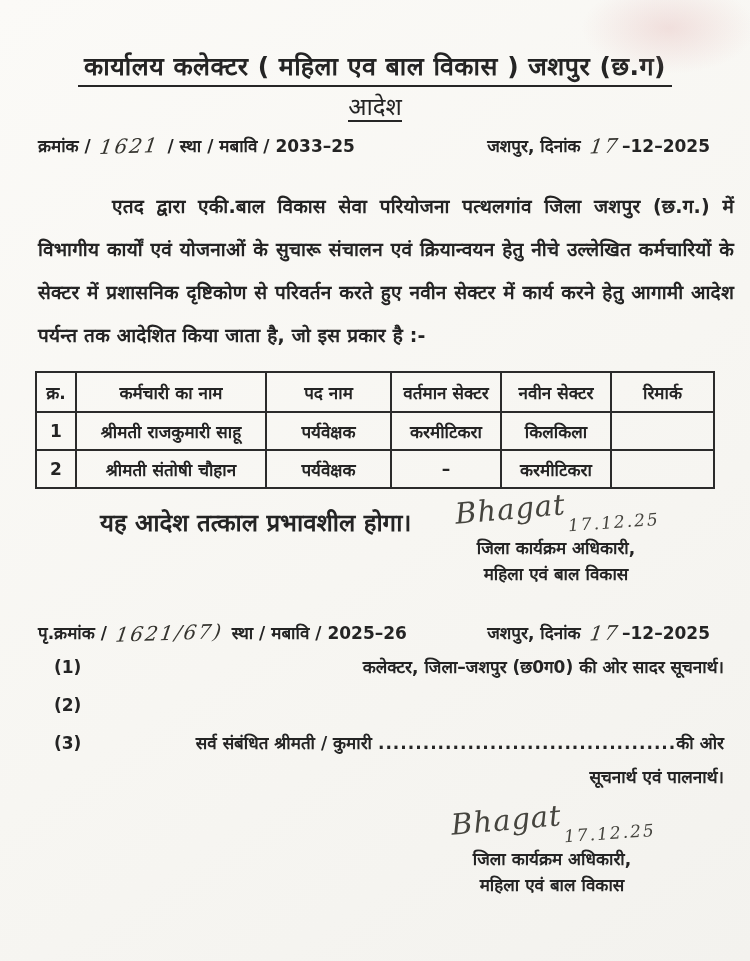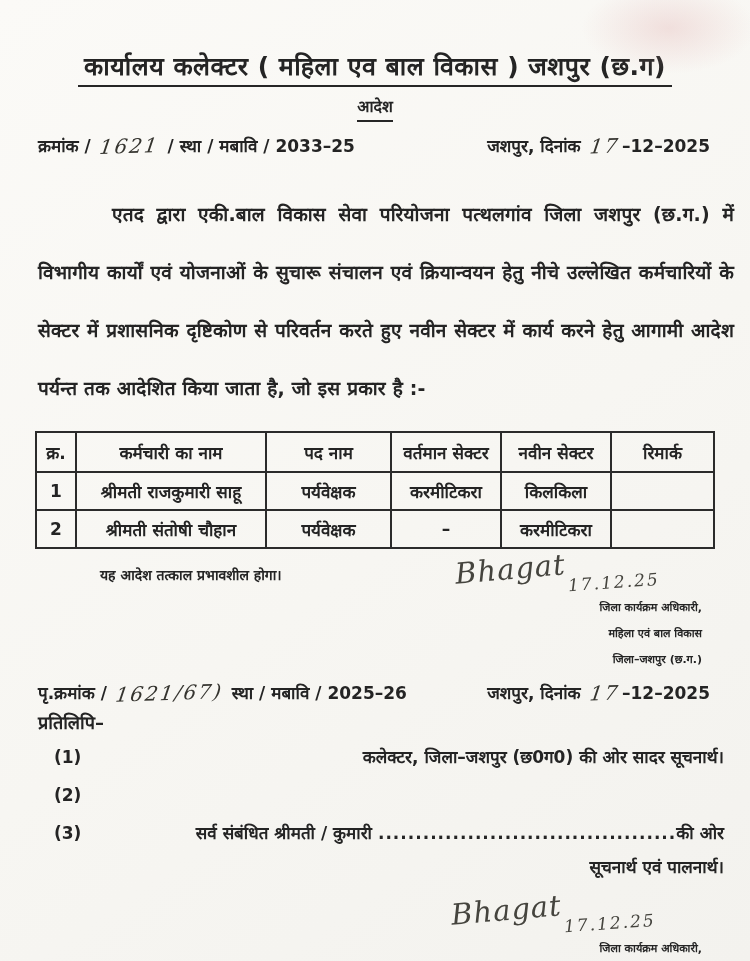--- a/index.html
+++ b/index.html
@@ -17,71 +17,71 @@
     pointer-events:none;
   }
 
   .center { text-align:center; }
   .title {
     display:inline-block; font-size:25px; font-weight:700; letter-spacing:.5px;
     border-bottom:2.5px solid #262626; padding:0 6px 3px 6px; line-height:30px;
   }
   .sub { margin-top:8px; }
   .subtitle {
-    display:inline-block; font-size:16px; font-weight:700;
+    display:inline-block; font-size:24px; font-weight:400;
     border-bottom:2px solid #262626; padding-bottom:1px; line-height:24px;
   }
 
   .refrow {
     margin-top:10px; display:flex; justify-content:space-between; align-items:baseline;
     padding:0 40px 0 38px; font-size:17px; font-weight:700; line-height:26px;
   }
   .hw-num {
     display:inline-block; font-family:"DejaVu Serif","Liberation Serif",serif;
     font-style:italic; font-size:20px; font-weight:400; letter-spacing:2px;
     color:#35342f; transform:skewX(-10deg) rotate(-2deg); padding:0 3px; position:relative; top:1px;
   }
 
   .para {
-    margin:26px 16px 0 38px; font-size:19px; font-weight:700; line-height:58px;
+    margin:26px 16px 0 38px; font-size:19px; font-weight:700; line-height:43px;
     text-align:justify; text-indent:74px; letter-spacing:.2px;
   }
 
   table.ttable {
     margin:14px auto 0; width:678px; border-collapse:collapse; table-layout:fixed;
   }
   .ttable th, .ttable td { border:2px solid #2b2b2b; font-size:17px; overflow:hidden; }
   .ttable th { font-weight:700; height:40px; padding:2px 4px; }
   .ttable td { font-weight:600; height:38px; padding:2px 6px; vertical-align:middle; }
   .col-sno   { width:40px; }
   .col-name  { width:190px; }
   .col-post  { width:125px; }
   .col-cur   { width:110px; }
   .col-new   { width:110px; }
   .col-rem   { width:103px; }
   .td-c { text-align:center; }
   .td-l { text-align:center; }
 
   .postrow { position:relative; height:130px; }
-  .effective { position:absolute; left:100px; top:16px; font-size:14px; font-weight:700; }
+  .effective { position:absolute; left:100px; top:16px; font-size:24px; font-weight:700; }
 
   .sigblock { text-align:center; }
   .sig1 { position:absolute; top:0; right:48px; width:292px; }
   .sigline { height:46px; position:relative; }
   .hw-sig {
     display:inline-block; font-family:"DejaVu Serif","Liberation Serif",serif;
     font-style:italic; font-size:29px; color:#45443e; transform:rotate(-5deg);
     letter-spacing:1px; line-height:40px;
   }
   .hw-date {
     display:inline-block; font-family:"DejaVu Serif","Liberation Serif",serif;
     font-style:italic; font-size:17px; color:#45443e; transform:rotate(-4deg);
     position:relative; top:9px; left:2px; letter-spacing:2px;
   }
-  .sigtext { font-size:11px; font-weight:700; line-height:26px;text-align:right; }
+  .sigtext { font-size:17px; font-weight:700; line-height:26px; }
 
   .refrow2 { margin-top:0; }
   .copylabel { margin:4px 0 0 38px; font-size:18px; font-weight:700; line-height:26px; }
 
   .copyitem { display:flex; margin-top:4px; padding-left:54px; padding-right:26px; }
   .copynum { width:90px; flex:0 0 90px; font-size:17px; font-weight:700; line-height:34px; }
   .copytext { flex:1; font-size:17px; font-weight:600; line-height:34px; text-align:right; }
   .blankline { letter-spacing:1px; font-weight:700; }
 
   .sig2wrap { display:flex; justify-content:flex-end; padding-right:48px; margin-top:6px; }
@@ -147,30 +147,28 @@
   </table>
 
   <div class="postrow">
     <div class="effective">यह आदेश तत्काल प्रभावशील होगा।</div>
     <div class="sigblock sig1">
       <div class="sigline">
         <span class="hw-sig">Bhagat</span><span class="hw-date">17.12.25</span>
       </div>
       <div class="sigtext">जिला कार्यक्रम अधिकारी,</div>
       <div class="sigtext">महिला एवं बाल विकास</div>
-      <div class="sigtext">जिला–जशपुर (छ.ग.)</div>
     </div>
   </div>
 
   <div class="refrow refrow2">
     <div><span>पृ.क्रमांक / </span><span class="hw-num">1621/67)</span><span> स्था / मबावि / 2025–26</span></div>
     <div><span>जशपुर, दिनांक </span><span class="hw-num">17</span><span>–12–2025</span></div>
   </div>
 
-  <div class="copylabel">प्रतिलिपि–</div>
 
   <div class="copyitem">
     <div class="copynum">(1)</div>
     <div class="copytext">कलेक्टर, जिला–जशपुर (छ0ग0) की ओर सादर सूचनार्थ।</div>
   </div>
   <div class="copyitem">
     <div class="copynum">(2)</div>
   </div>
   <div class="copyitem">
     <div class="copynum">(3)</div>

